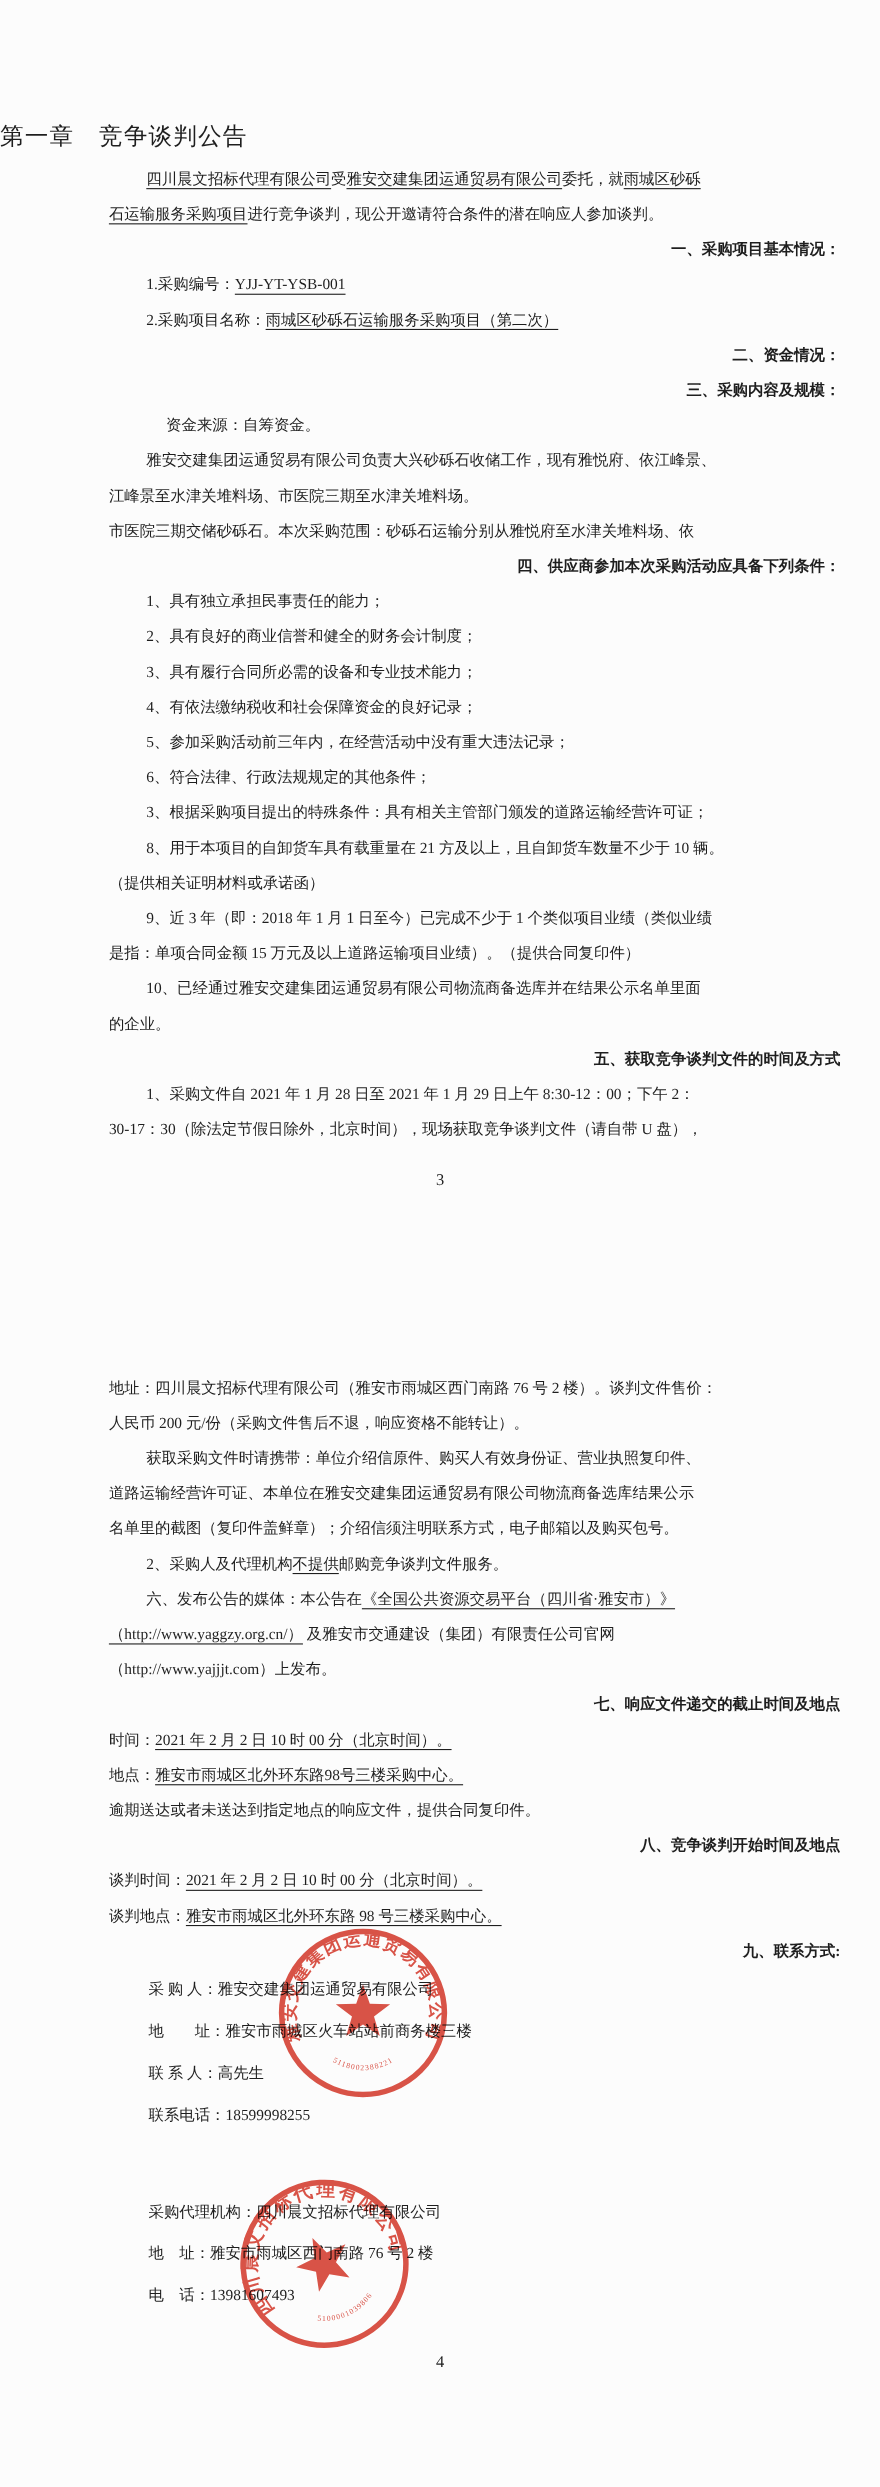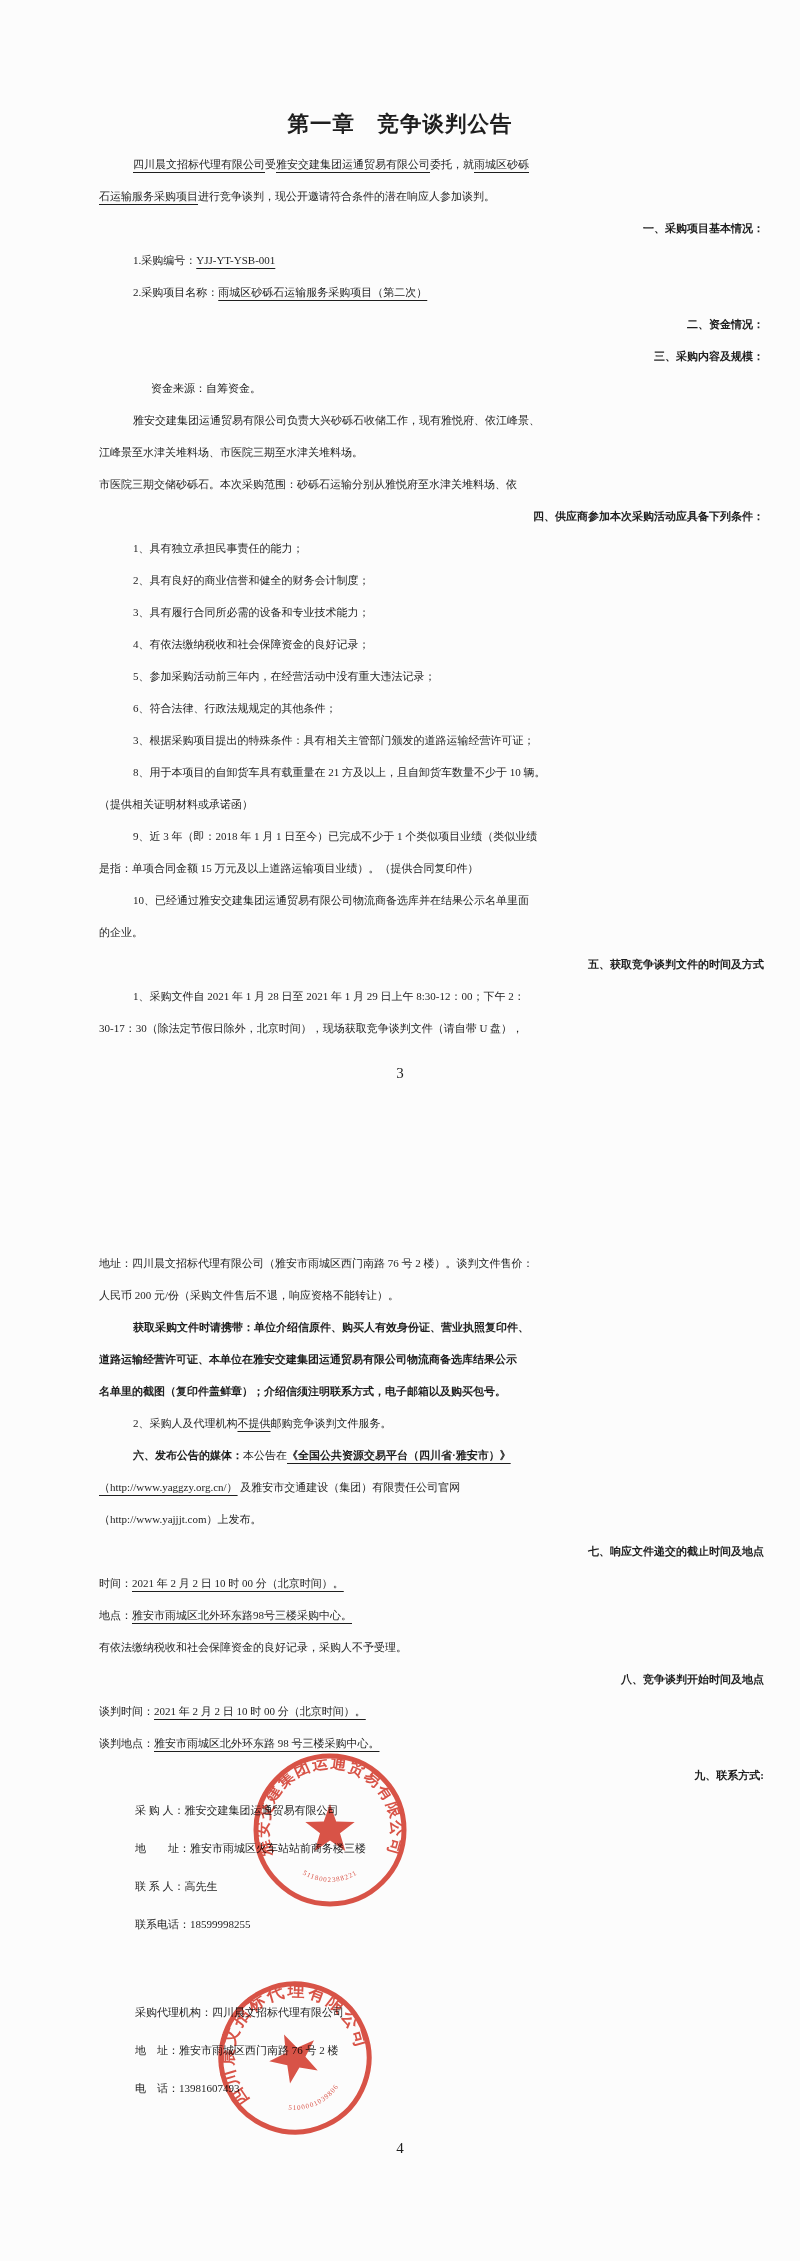--- a/index.html
+++ b/index.html
@@ -10,46 +10,45 @@
     background:var(--paper);
     overflow:hidden;
     font-family:"Liberation Serif","DejaVu Serif",serif;
     color:var(--ink);
   }
   .page{position:relative;}
   .page-1{padding-top:106px;}
   .between-pages{height:159px;}
   .line{
     height:32px;line-height:32px;
-    font-size:11px;
+    font-size:14px;
     white-space:nowrap;
     padding-left:99px;padding-right:36px;
     color:var(--ink);
   }
   .title{
     height:36px;line-height:36px;
-    font-size:21.5px;font-weight:bold;
-    text-align:center;
+    font-size:21.5px;font-weight:normal;
     padding-left:0;padding-right:0;
     letter-spacing:1px;
     margin-bottom:6px;
   }
   .h{text-indent:34px;font-weight:bold;text-align:right;}
   .p{text-indent:34px;}
   .p3{text-indent:52px;}
   .f{}
   .c{height:38px;line-height:38px;text-indent:36px;}
   .cg{margin-top:50px;}
   .num{
     height:30px;line-height:30px;
     text-align:center;font-size:15px;
     padding:0;margin-top:14px;
   }
   .num-2{margin-top:26px;}
-  .b{font-weight:bold;}
+  .b{font-weight:normal;}
   .u{text-decoration:underline;text-underline-offset:3.5px;text-decoration-thickness:1.2px;}
   .stamp{
     position:absolute;
     mix-blend-mode:multiply;
     opacity:.87;
   }
   .stamp text{font-family:"Liberation Serif","DejaVu Serif",serif;}
   .stamp-agency{transform:rotate(-25deg);}
 </style>
 </head>
@@ -101,21 +100,21 @@
         <div class="line p"><span class="b">获取采购文件时请携带：单位介绍信原件、购买人有效身份证、营业执照复印件、</span></div>
         <div class="line f"><span class="b">道路运输经营许可证、本单位在雅安交建集团运通贸易有限公司物流商备选库结果公示</span></div>
         <div class="line f"><span class="b">名单里的截图（复印件盖鲜章）；介绍信须注明联系方式，电子邮箱以及购买包号。</span></div>
         <div class="line p"><span>2、采购人及代理机构</span><span class="u">不提供</span><span>邮购竞争谈判文件服务。</span></div>
         <div class="line p"><span class="b">六、发布公告的媒体：</span><span>本公告在</span><span class="b u">《全国公共资源交易平台（四川省·雅安市）》</span></div>
         <div class="line f"><span class="u"> （http://www.yaggzy.org.cn/）</span><span> 及雅安市交通建设（集团）有限责任公司官网</span></div>
         <div class="line f"><span>（http://www.yajjjt.com）上发布。</span></div>
         <div class="line h"><span>七、响应文件递交的截止时间及地点</span></div>
         <div class="line f"><span>时间：</span><span class="u">2021 年 2 月 2 日 10 时 00 分（北京时间）。</span></div>
         <div class="line f"><span>地点：</span><span class="u">雅安市雨城区北外环东路98号三楼采购中心。</span></div>
-        <div class="line f"><span>有依法缴纳税收和社会保障资金的良好记录，采购人不予受理。</span></div>
+        <div class="line f"><span>逾期送达或者未送达到指定地点的响应文件，提供合同复印件。</span></div>
         <div class="line h"><span>八、竞争谈判开始时间及地点</span></div>
         <div class="line f"><span>谈判时间：</span><span class="u">2021 年 2 月 2 日 10 时 00 分（北京时间）。</span></div>
         <div class="line f"><span>谈判地点：</span><span class="u">雅安市雨城区北外环东路 98 号三楼采购中心。</span></div>
         <div class="line h"><span>九、联系方式:</span></div>
         <div class="line c"><span>采 购 人：雅安交建集团运通贸易有限公司</span></div>
         <div class="line c"><span>地　　址：雅安市雨城区火车站站前商务楼三楼</span></div>
         <div class="line c"><span>联 系 人：高先生</span></div>
         <div class="line c"><span>联系电话：18599998255</span></div>
         <div class="line c cg"><span>采购代理机构：四川晨文招标代理有限公司</span></div>
         <div class="line c"><span>地　址：雅安市雨城区西门南路 76 号 2 楼</span></div>

